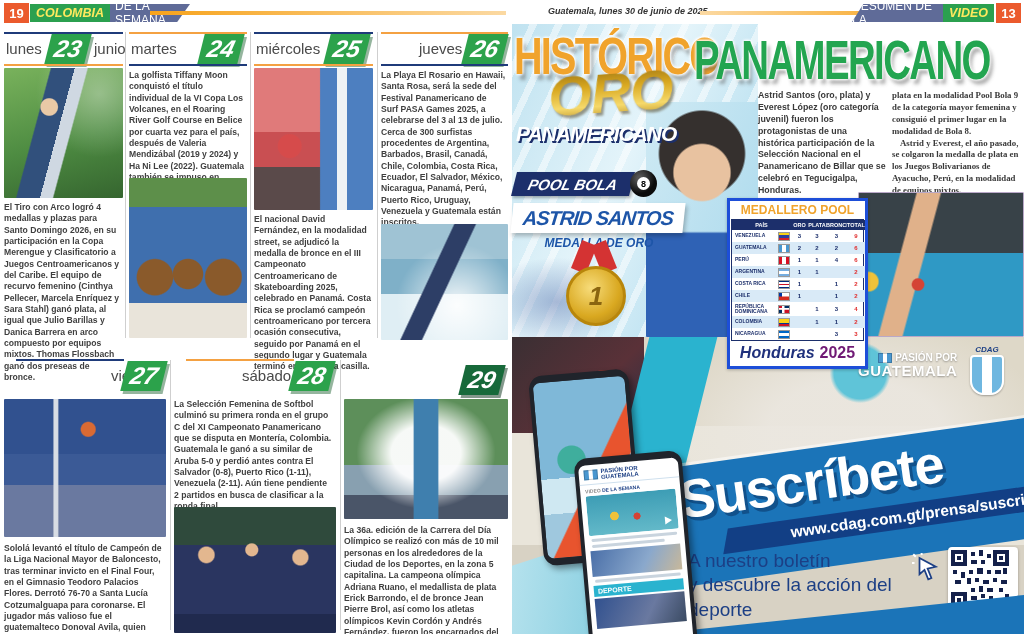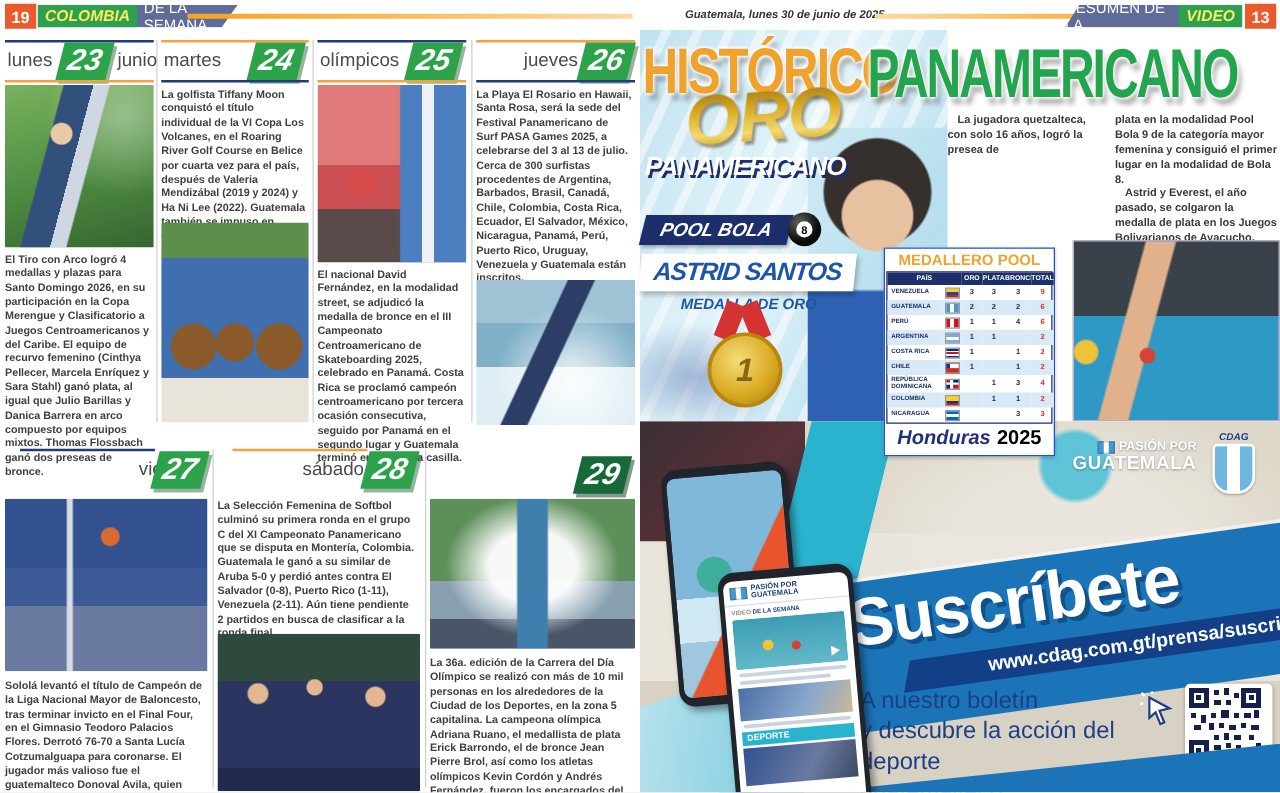--- a/index.html
+++ b/index.html
@@ -90,42 +90,42 @@
   .nameribbon{position:absolute;left:512px;top:203px;width:172px;height:30px;background:#fff;box-shadow:2px 3px 4px rgba(0,0,0,.25);transform:skewX(-6deg);display:flex;align-items:center;justify-content:center;color:#1d55a8;font-weight:bold;font-style:italic;font-size:20px;letter-spacing:-1px;}
   .medlabel{position:absolute;left:524px;top:236px;width:150px;text-align:center;color:#1d55a8;font-weight:bold;font-style:italic;font-size:12px;}
   .medal{position:absolute;left:566px;top:266px;width:54px;height:54px;border-radius:50%;background:radial-gradient(circle at 40% 35%,#f7dc7a,#d9a820 60%,#a87b12);border:3px solid #b8860b;display:flex;align-items:center;justify-content:center;color:#8a6510;font-weight:bold;font-size:26px;font-style:italic;}
   .ribL,.ribR{position:absolute;width:16px;height:30px;background:#d43333;top:242px;}
   .ribL{left:576px;transform:rotate(22deg);} .ribR{left:596px;transform:rotate(-22deg);}
 
   .artcol{position:absolute;font-size:8.8px;font-weight:bold;color:#3a3a3a;line-height:1.35;}
   .artcol p{margin:0;} .artcol p.ind{text-indent:8px;}
 
   
-  .medalboard{position:absolute;left:707px;top:198px;width:135px;background:#fff;border:1px solid #1d4ed8;z-index:5;box-shadow:0 1px 3px rgba(0,0,0,.25);}
+  .medalboard{position:absolute;left:727px;top:198px;width:135px;background:#fff;border:3px solid #1d4ed8;z-index:5;box-shadow:0 1px 3px rgba(0,0,0,.25);}
   .mt-title{color:#f0a32c;font-weight:bold;font-size:12px;text-align:center;letter-spacing:0;padding:2px 0;}
   .mtable{display:grid;grid-template-columns:44px 15px 17px 18px 21px 18px;border:1px solid #1c2f6b;margin:0 1px;}
   .mth{background:#1c2f6b;color:#fff;font-size:5.5px;font-weight:bold;text-align:center;padding:2px 0;}
   .mth.pais{grid-column:1/3;}
   .mtc{font-size:6px;font-weight:bold;color:#1c2f6b;text-align:center;padding:1.5px 0;display:flex;align-items:center;justify-content:center;}
   .mtc.name{font-size:5px;justify-content:flex-start;padding-left:3px;text-align:left;line-height:1.1;}
   .mtc.total{color:#e02b2b;}
   .mrow-odd{background:#d9eaf7;}
   .flag{width:10px;height:7px;display:inline-block;border:0.5px solid #999;}
   [data-flag="venezuela"]{background:linear-gradient(180deg,#f7d117 0 33%,#2b3f9e 33% 66%,#d32027 66%);}
   [data-flag="guatemala"]{background:linear-gradient(90deg,#4997d0 0 33%,#fff 33% 66%,#4997d0 66%);}
   [data-flag="peru"]{background:linear-gradient(90deg,#d91023 0 33%,#fff 33% 66%,#d91023 66%);}
   [data-flag="argentina"]{background:linear-gradient(180deg,#74acdf 0 33%,#fff 33% 66%,#74acdf 66%);}
   [data-flag="costarica"]{background:linear-gradient(180deg,#002b7f 0 20%,#fff 20% 40%,#ce1126 40% 60%,#fff 60% 80%,#002b7f 80%);}
   [data-flag="chile"]{background:linear-gradient(90deg,#0039a6 0 33%,#fff 33%) top/100% 50% no-repeat,#d52b1e;}
   [data-flag="dominicana"]{background:linear-gradient(#fff,#fff) center/100% 25% no-repeat,linear-gradient(#fff,#fff) center/25% 100% no-repeat,conic-gradient(#002d62 0 90deg,#ce1126 0 180deg,#002d62 0 270deg,#ce1126 0);}
   [data-flag="colombia"]{background:linear-gradient(180deg,#fcd116 0 50%,#003893 50% 75%,#ce1126 75%);}
   [data-flag="nicaragua"]{background:linear-gradient(180deg,#0067c6 0 33%,#fff 33% 66%,#0067c6 66%);}
   .honduras{display:flex;justify-content:center;align-items:baseline;gap:5px;padding:3px 0 4px;}
   .honduras .h1{color:#20317c;font-weight:bold;font-style:italic;font-size:16px;}
-  .honduras .h2{color:#000000;font-weight:bold;font-size:16px;}
+  .honduras .h2{color:#701a75;font-weight:bold;font-size:16px;}
 
   
   #ad{position:absolute;left:512px;top:337px;width:512px;height:297px;overflow:hidden;background:
       radial-gradient(circle at 68% 12%,#5fc4d8 0 6%,transparent 7%),
       radial-gradient(ellipse at 67% 32%,rgba(235,231,224,.9) 0 18%,transparent 40%),
       linear-gradient(180deg,#ded8c8 0 30%,#e9e5da 30% 70%,#d8d2c4 70%);}
   #ad .darkphoto{position:absolute;left:0;top:0;width:132px;height:96px;background:
       radial-gradient(circle at 70% 60%,#c03a2e 0 22%,transparent 23%),
       linear-gradient(135deg,#3a2f33,#5a3138 60%,#2c2f45);}
   #ad .tealband{position:absolute;left:96px;top:-30px;width:66px;height:400px;background:#2ab3cf;transform:rotate(14deg);}
@@ -215,21 +215,21 @@
       <div class="daynum" style="left:72px;">24</div>
       <div class="rule blue bot"></div>
     </div>
     <div class="daytext" style="top:40px;">La golfista Tiffany Moon conquistó el título individual de la VI Copa Los Volcanes, en el Roaring River Golf Course en Belice por cuarta vez para el país, después de Valeria Mendizábal (2019 y 2024) y Ha Ni Lee (2022). Guatemala también se impuso en equipos femeninos al superar a Panamá y Belice.</div>
     <div class="photo p-golf" style="top:148px;height:160px;"></div>
   </div>
 
   <div class="col" style="left:254px;top:30px;width:119px;height:310px;">
     <div class="dayhead" style="top:2px;">
       <div class="rule blue top"></div>
-      <span class="dayname" style="left:2px;">olímpicos</span>
+      <span class="dayname" style="left:2px;">miércoles</span>
       <div class="daynum" style="left:73px;">25</div>
       <div class="rule orange bot"></div>
     </div>
     <div class="photo p-skate" style="top:38px;height:142px;"></div>
     <div class="daytext" style="top:184px;">El nacional David Fernández, en la modalidad street, se adjudicó la medalla de bronce en el III Campeonato Centroamericano de Skateboarding 2025, celebrado en Panamá. Costa Rica se proclamó campeón centroamericano por tercera ocasión consecutiva, seguido por Panamá en el segundo lugar y Guatemala terminó en la tercera casilla.</div>
   </div>
 
   <div class="col" style="left:381px;top:30px;width:127px;height:310px;">
     <div class="dayhead" style="top:2px;">
       <div class="rule orange top"></div>
@@ -282,23 +282,24 @@
   <div class="eightball">
       <b>8</b>
     </div>
   <div class="nameribbon">ASTRID SANTOS</div>
   <div class="medlabel">MEDALLA DE ORO</div>
   <div class="ribL"></div>
   <div class="ribR"></div>
   <div class="medal">1</div>
 
   <div class="artcol" style="left:758px;top:90px;width:128px;">
+    <p>Astrid Santos (oro, plata) y Everest López (oro categoría juvenil) fueron los protagonistas de una histórica participación de la Selección Nacional en el Panamericano de Billar que se celebró en Tegucigalpa, Honduras.</p>
     <p class="ind">La jugadora quetzalteca, con solo 16 años, logró la presea de</p>
   </div>
-  <div class="artcol" style="left:892px;top:90px;width:130px;">
+  <div class="artcol" style="left:892px;top:90px;width:130px;font-family:Liberation Serif, serif;">
     <p>plata en la modalidad Pool Bola 9 de la categoría mayor femenina y consiguió el primer lugar en la modalidad de Bola 8.</p>
     <p class="ind">Astrid y Everest, el año pasado, se colgaron la medalla de plata en los Juegos Bolivarianos de Ayacucho, Perú, en la modalidad de equipos mixtos.</p>
   </div>
 
   <div class="photo p-pool" style="left:858px;top:192px;width:164px;height:143px;"></div>
 
   <div class="medalboard">
     <div class="mt-title">MEDALLERO POOL</div>
     <div class="mtable">
       <div class="mth pais">PAÍS</div>

